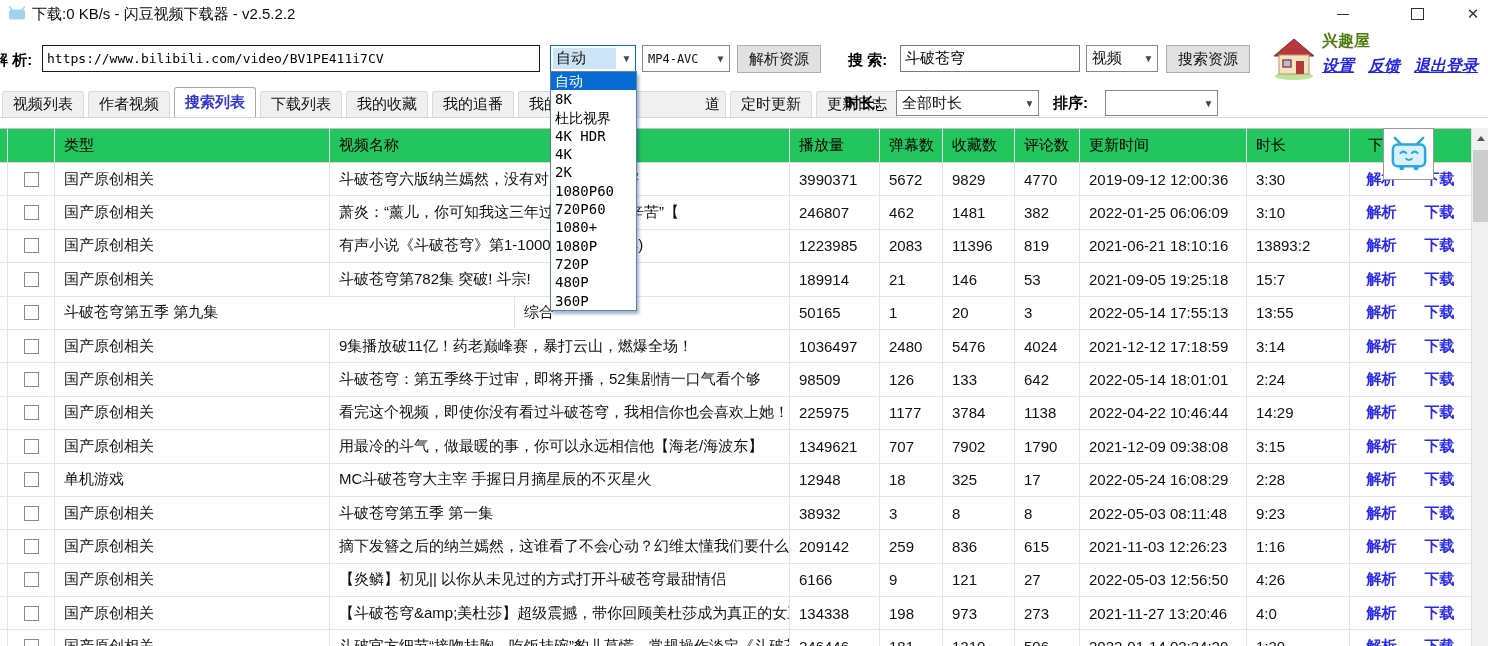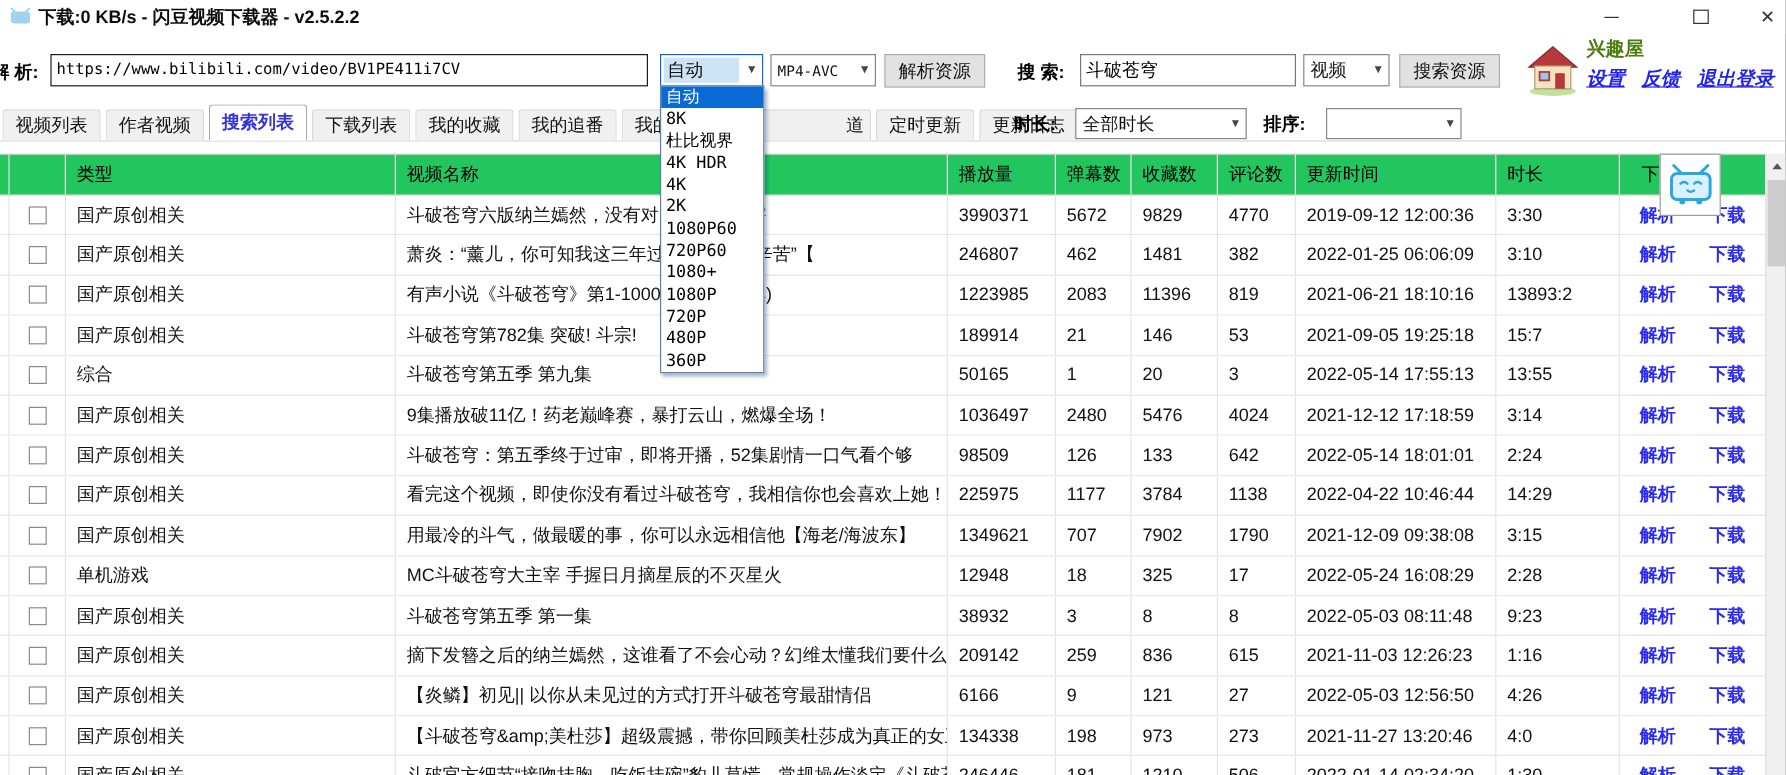--- a/index.html
+++ b/index.html
@@ -1,21 +1,21 @@
 <!DOCTYPE html>
 <html><head>
 <meta charset="utf-8">
 <style>
   html,body{margin:0;padding:0;background:#888;}
   .window{position:relative;width:1488px;height:646px;background:#fff;overflow:hidden;
           font-family:"Liberation Sans",sans-serif;color:#111;}
   
   .titlebar{position:absolute;left:0;top:0;width:1488px;height:28px;background:#fff;}
   .titlebar .app-icon{position:absolute;left:8px;top:6px;width:18px;height:15px;}
-  .titlebar .title{position:absolute;left:32px;top:5px;font-size:15px;color:#0c0c0c;white-space:nowrap;font-weight:bold;}
+  .titlebar .title{position:absolute;left:32px;top:5px;font-size:15px;color:#0c0c0c;white-space:nowrap;}
   .winbtn{position:absolute;top:0;height:28px;display:flex;align-items:center;justify-content:center;
           font-size:15px;color:#333;}
   .winbtn.min{left:1323px;width:40px;}
   .winbtn.max{left:1397px;width:40px;}
   .winbtn.close{left:1458px;width:30px;}
   .maxglyph{width:11px;height:10px;border:1px solid #333;display:inline-block;}
   .minglyph{width:12px;height:0;border-top:1px solid #333;display:inline-block;}
   
   .lbl{position:absolute;font-size:15px;font-weight:bold;color:#000;white-space:nowrap;}
   .txt-input{position:absolute;height:27px;box-sizing:border-box;border:1px solid #1a1a1a;
@@ -246,22 +246,22 @@
           <div class="td c9">
             <a href="#" class="alink">解析</a>
             <a href="#" class="alink">下载</a>
           </div>
         </div>
         <div class="tr">
           <div class="td cg"></div>
           <div class="td c0">
             <span class="cb"></span>
           </div>
+          <div class="td c2">斗破苍穹第五季  第九集</div>
           <div class="td c1">综合</div>
-          <div class="td c2">斗破苍穹第五季  第九集</div>
           <div class="td c3">50165</div>
           <div class="td c4">1</div>
           <div class="td c5">20</div>
           <div class="td c6">3</div>
           <div class="td c7">2022-05-14 17:55:13</div>
           <div class="td c8">13:55</div>
           <div class="td c9">
             <a href="#" class="alink">解析</a>
             <a href="#" class="alink">下载</a>
           </div>

